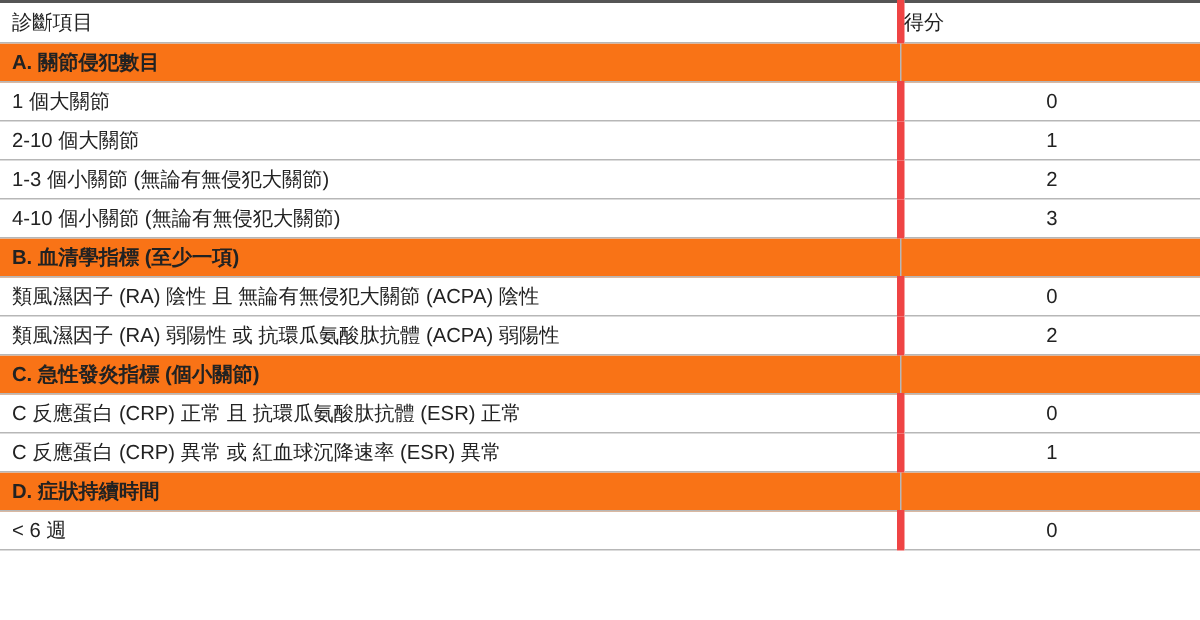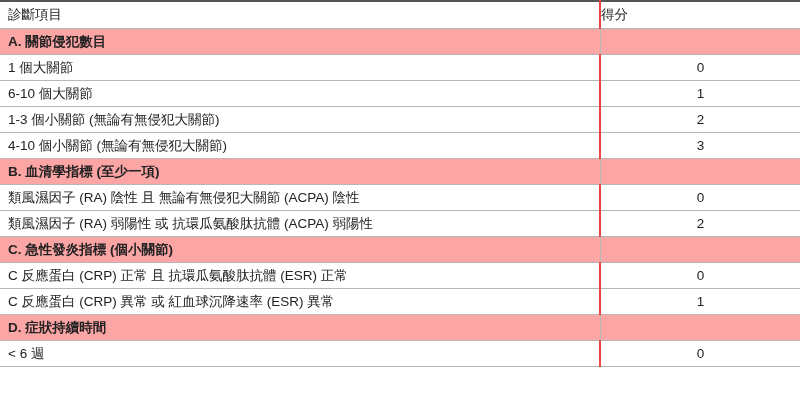--- a/index.html
+++ b/index.html
@@ -32,40 +32,40 @@
     border-bottom: 1px solid #b7b7b7;
     padding: 0;
     height: 25px;
     vertical-align: middle;
     font-weight: normal;
   }
   table.criteria td.item,
   table.criteria th.item {
     padding-left: 8px;
     text-align: left;
-    border-right: 2px solid #ef4444;
+    border-right: 5px solid #ef4444;
   }
   table.criteria td.score,
   table.criteria th.score {
     text-align: center;
   }
   
   tr.header th {
     border-top: 2px solid #555555;
     border-bottom: 1px solid #b7b7b7;
     background: #ffffff;
     font-size: 13.5px;
     height: 26px;
   }
   tr.header th.item { text-align: left; }
   tr.header th.score { text-align: left; }
 
   
   tr.section td {
-    background: #fca5a5;
+    background: #f97316;
     font-weight: bold;
     height: 25px;
   }
   tr.section td.item {
     border-right: 1px solid #b7b7b7;
   }
 </style>
 </head>
 <body>
 
@@ -84,21 +84,21 @@
     <tbody>
       <tr class="section">
         <td class="item">A. 關節侵犯數目</td>
         <td class="score"></td>
       </tr>
       <tr>
         <td class="item">1 個大關節</td>
         <td class="score">0</td>
       </tr>
       <tr>
-        <td class="item">6-10 個大關節</td>
+        <td class="item">2-10 個大關節</td>
         <td class="score">1</td>
       </tr>
       <tr>
         <td class="item">1-3 個小關節 (無論有無侵犯大關節)</td>
         <td class="score">2</td>
       </tr>
       <tr>
         <td class="item">4-10 個小關節 (無論有無侵犯大關節)</td>
         <td class="score">3</td>
       </tr>

